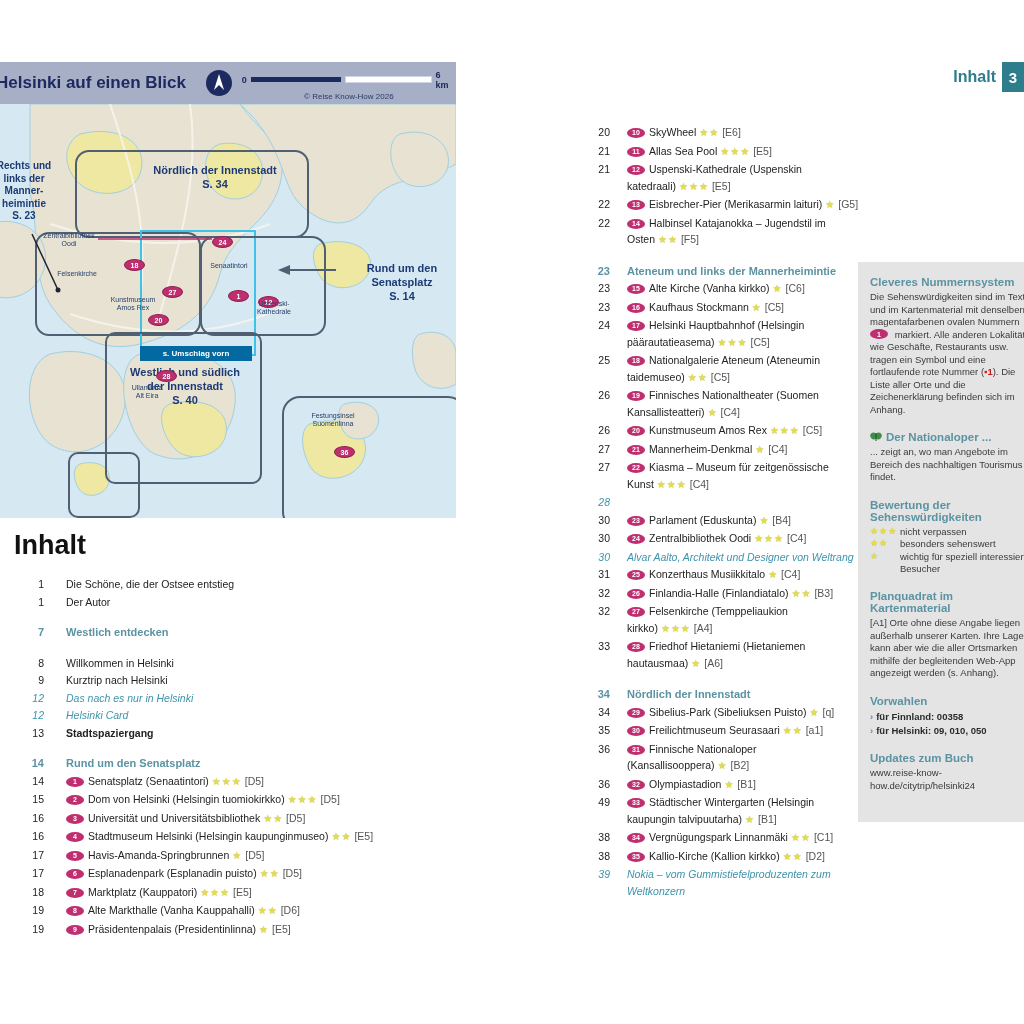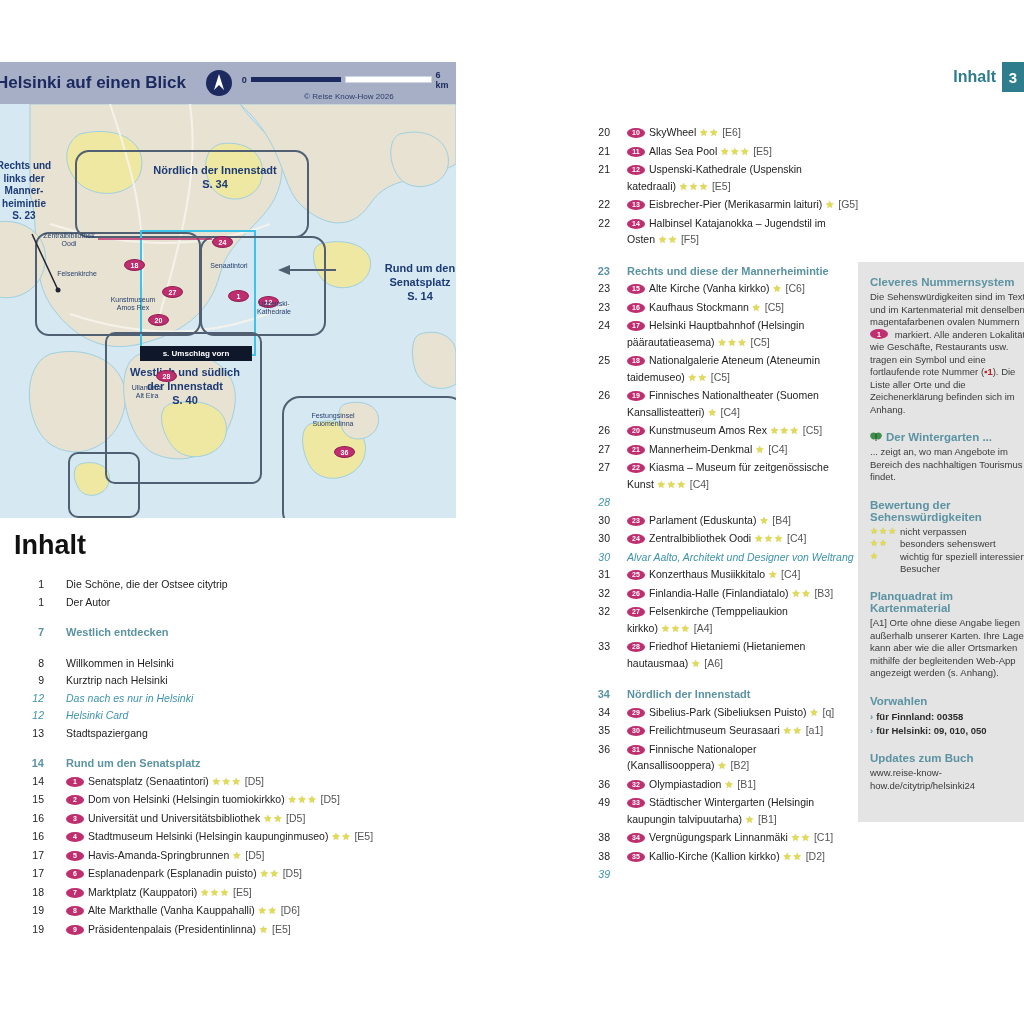--- a/index.html
+++ b/index.html
@@ -22,34 +22,34 @@
   #scalebar .seg2{width:85px;height:5px;background:#fff;border:1px solid #cfd4e2;}
   #scalecopy{text-align:center;font-size:8px;margin-top:2px;color:#2a3a6a;}
   #map-area{position:absolute;left:0;top:42px;width:466px;height:414px;background:#d6e8f2;overflow:hidden;}
   .region{position:absolute;border:2.5px solid #506072;border-radius:14px;}
   .region-cyan{position:absolute;border:2px solid #3ec3e8;}
   .rlabel{position:absolute;color:#1c3a74;font-weight:bold;font-size:11px;line-height:1.25;
     text-align:center;white-space:pre-line;}
   .poi{position:absolute;color:#27406e;font-size:7px;line-height:1.2;text-align:center;white-space:pre-line;}
   .marker{position:absolute;min-width:15px;height:10px;padding:0 2px;background:#bf2e6e;border:1px solid #8e1e50;
     border-radius:50%;color:#fff;font-size:7px;font-weight:bold;display:flex;align-items:center;justify-content:center;}
-  #banner{position:absolute;background:#0f172a;color:#fff;font-size:8px;font-weight:bold;
+  #banner{position:absolute;background:#0369a1;color:#fff;font-size:8px;font-weight:bold;
     display:flex;align-items:center;justify-content:center;}
   
   #toc-title{position:absolute;left:14px;top:530px;font-size:27px;font-weight:bold;color:#111;}
   .toclist{position:absolute;}
   #toc-left{left:14px;top:576px;width:565px;}
   #toc-right{left:594px;top:124px;width:268px;}
   .row{display:flex;line-height:16.5px;font-size:10.5px;color:#222;margin-bottom:1px;}
   .row .pg{flex:0 0 30px;text-align:right;margin-right:22px;}
   #toc-right .row .pg{flex:0 0 16px;margin-right:17px;}
   .row .txt{flex:1;}
   .row.h{color:#5b93a3;font-weight:bold;font-size:11px;}
   .row.i{color:#3d93ab;font-style:italic;}
-  .row.b .txt{font-weight:normal;}
+  .row.b .txt{font-weight:bold;}
   .gaprow{height:13px;}
   .stars{color:#e3dd4e;font-size:10px;letter-spacing:1px;text-shadow:0 0 1px #b8b258;margin-left:3px;}
   .grid{color:#555;margin-left:3px;text-align:center;}
   .oval{display:inline-flex;align-items:center;justify-content:center;min-width:14px;height:10px;
     padding:0 2px;background:#bf2e6e;border-radius:50%;color:#fff;font-size:7px;font-weight:bold;
     margin-right:4px;position:relative;top:-1px;}
   
   #sidebar{position:absolute;left:858px;top:262px;width:190px;background:#e4e4e4;
     padding:14px 12px;box-sizing:border-box;}
   .sb-sec{margin-bottom:15px;}
@@ -125,21 +125,21 @@
 
     <div id="banner" style="left:150px;top:242px;width:112px;height:15px;">s. Umschlag vorn</div>
 
     <div class="rlabel" style="left:150px;top:60px;width:150px;">Nördlich der Innenstadt
 S. 34</div>
     <div class="rlabel" style="left:0px;top:56px;width:68px;font-size:10px;">Rechts und
 links der
 Manner-
 heimintie
 S. 23</div>
-    <div class="rlabel" style="left:346px;top:158px;width:124px;padding-left:22px;">Rund um den
+    <div class="rlabel" style="left:328px;top:158px;width:124px;padding-left:22px;">Rund um den
 Senatsplatz
 S. 14</div>
     <div class="rlabel" style="left:125px;top:262px;width:140px;">Westlich und südlich
 der Innenstadt
 S. 40</div>
 
     <svg width="60" height="12" viewBox="0 0 60 12" style="position:absolute;left:288px;top:160px;">
       <line x1="10" y1="6" x2="58" y2="6" stroke="#506072" stroke-width="2"></line>
       <polygon points="0,6 12,1 12,11" fill="#506072"></polygon>
     </svg>
@@ -177,21 +177,21 @@
         <div class="poi" style="left: 306px; top: 308px; width: 74px;">Festungsinsel
 Suomenlinna</div>
       </div>
   </div>
 </div>
 
 <div id="toc-title">Inhalt</div>
 <div id="toc-left" class="toclist">
     <div class="row p">
       <span class="pg">1</span>
-      <span class="txt">Die Schöne, die der Ostsee citytrip</span>
+      <span class="txt">Die Schöne, die der Ostsee entstieg</span>
     </div>
     <div class="row p">
       <span class="pg">1</span>
       <span class="txt">Der Autor</span>
     </div>
     <div class="gaprow"></div>
     <div class="row h">
       <span class="pg">7</span>
       <span class="txt">Westlich entdecken</span>
     </div>
@@ -275,21 +275,21 @@
       <span class="pg">22</span>
       <span class="txt"><span class="oval">13</span>Eisbrecher-Pier (Merikasarmin laituri)<span class="stars">★</span><span class="grid">[G5]</span></span>
     </div>
     <div class="row e">
       <span class="pg">22</span>
       <span class="txt"><span class="oval">14</span>Halbinsel Katajanokka – Jugendstil im Osten<span class="stars">★★</span><span class="grid">[F5]</span></span>
     </div>
     <div class="gaprow"></div>
     <div class="row h">
       <span class="pg">23</span>
-      <span class="txt">Rechts und diese der Mannerheimintie</span>
+      <span class="txt">Ateneum und links der Mannerheimintie</span>
     </div>
     <div class="row e">
       <span class="pg">23</span>
       <span class="txt"><span class="oval">15</span>Alte Kirche (Vanha kirkko)<span class="stars">★</span><span class="grid">[C6]</span></span>
     </div>
     <div class="row e">
       <span class="pg">23</span>
       <span class="txt"><span class="oval">16</span>Kaufhaus Stockmann<span class="stars">★</span><span class="grid">[C5]</span></span>
     </div>
     <div class="row e">
@@ -375,38 +375,39 @@
     <div class="row e">
       <span class="pg">38</span>
       <span class="txt"><span class="oval">34</span>Vergnügungspark Linnanmäki<span class="stars">★★</span><span class="grid">[C1]</span></span>
     </div>
     <div class="row e">
       <span class="pg">38</span>
       <span class="txt"><span class="oval">35</span>Kallio-Kirche (Kallion kirkko)<span class="stars">★★</span><span class="grid">[D2]</span></span>
     </div>
     <div class="row i">
       <span class="pg">39</span>
+      <span class="txt">Nokia – vom Gummistiefelproduzenten zum Weltkonzern</span>
     </div>
   </div>
 
 <div id="sidebar">
   <div class="sb-sec">
     <div class="sb-h">Cleveres Nummernsystem</div>
     <div class="sb-p">
       <span>Die Sehenswürdigkeiten sind im Text und im Kartenmaterial mit denselben magentafarbenen ovalen Nummern </span><span class="oval">1</span><span> markiert. Alle anderen Lokalitäten wie Geschäfte, Restaurants usw. tragen ein Symbol und eine fortlaufende rote Nummer (</span><span class="sb-red">▪1</span><span>). Die Liste aller Orte und die Zeichenerklärung befinden sich im Anhang.</span>
     </div>
   </div>
   <div class="sb-sec">
     <div class="sb-h">
       <svg width="12" height="10" viewBox="0 0 12 10">
         <ellipse cx="3.5" cy="4" rx="3.2" ry="3.5" fill="#3f8f4a" transform="rotate(-20 3.5 4)"></ellipse>
         <ellipse cx="8.5" cy="4" rx="3.2" ry="3.5" fill="#3f8f4a" transform="rotate(20 8.5 4)"></ellipse>
         <rect x="5.5" y="1" width="1" height="8" fill="#1e4f28"></rect>
       </svg>
-      <span>Der Wintergarten ...</span>
+      <span>Der Nationaloper ...</span>
     </div>
     <div class="sb-p">... zeigt an, wo man Angebote im Bereich des nachhaltigen Tourismus findet.</div>
   </div>
   <div class="sb-sec">
     <div class="sb-h" style="max-width:120px;">Bewertung der Sehenswürdigkeiten</div>
     <div id="ratings">
         <div class="rate">
           <span class="st">★★★</span>
           <span>nicht verpassen</span>
         </div>

